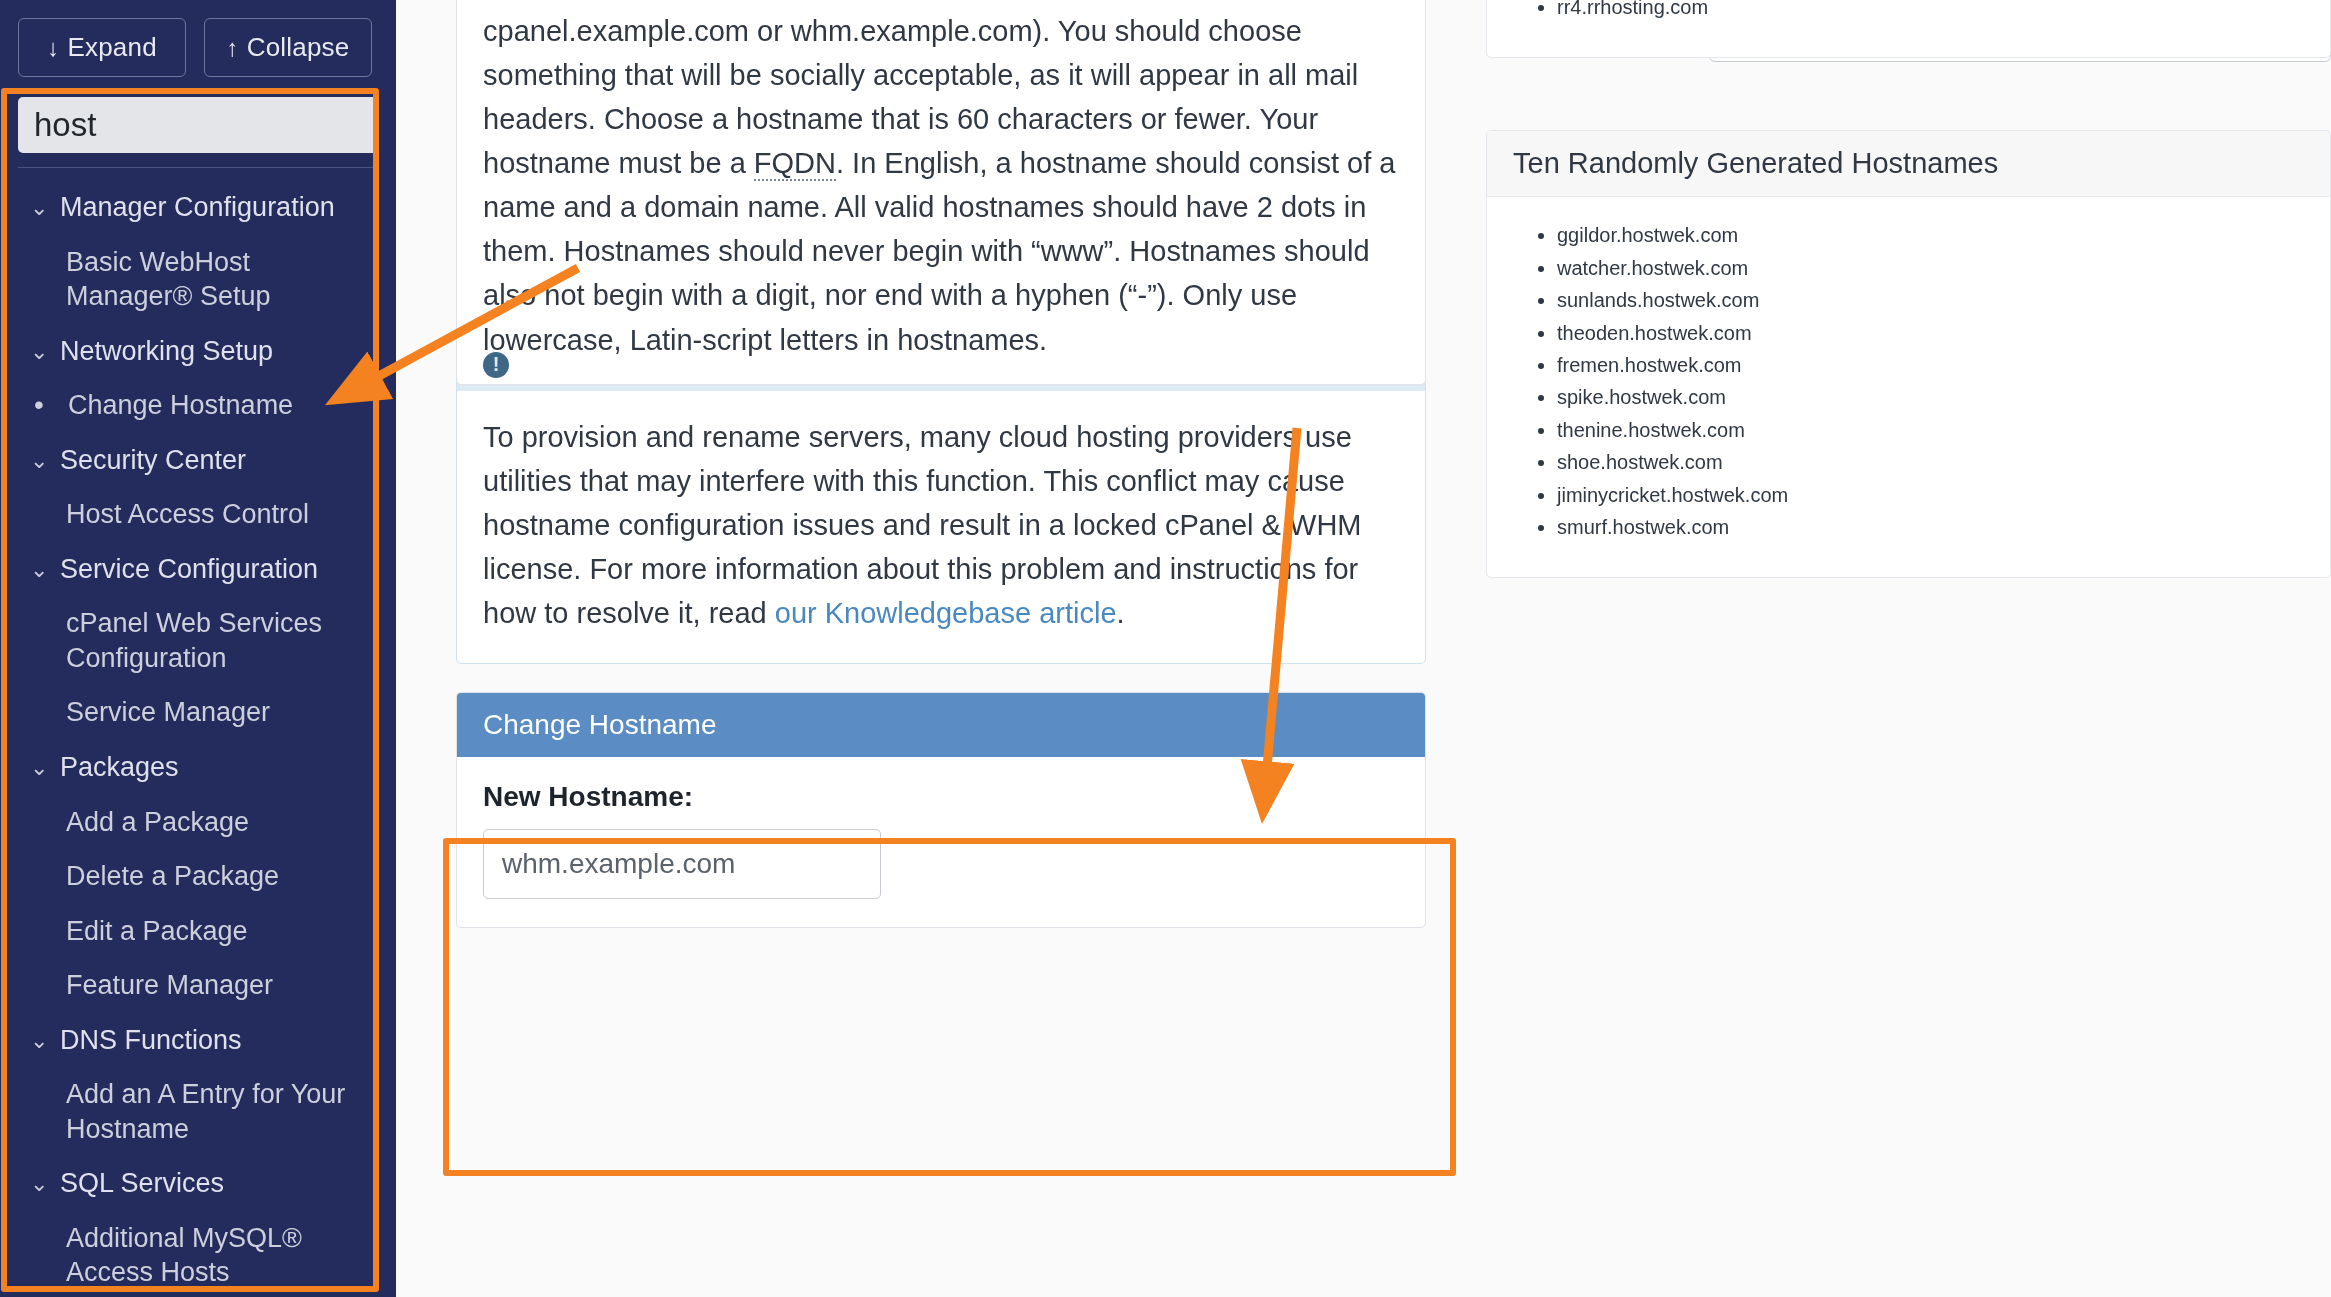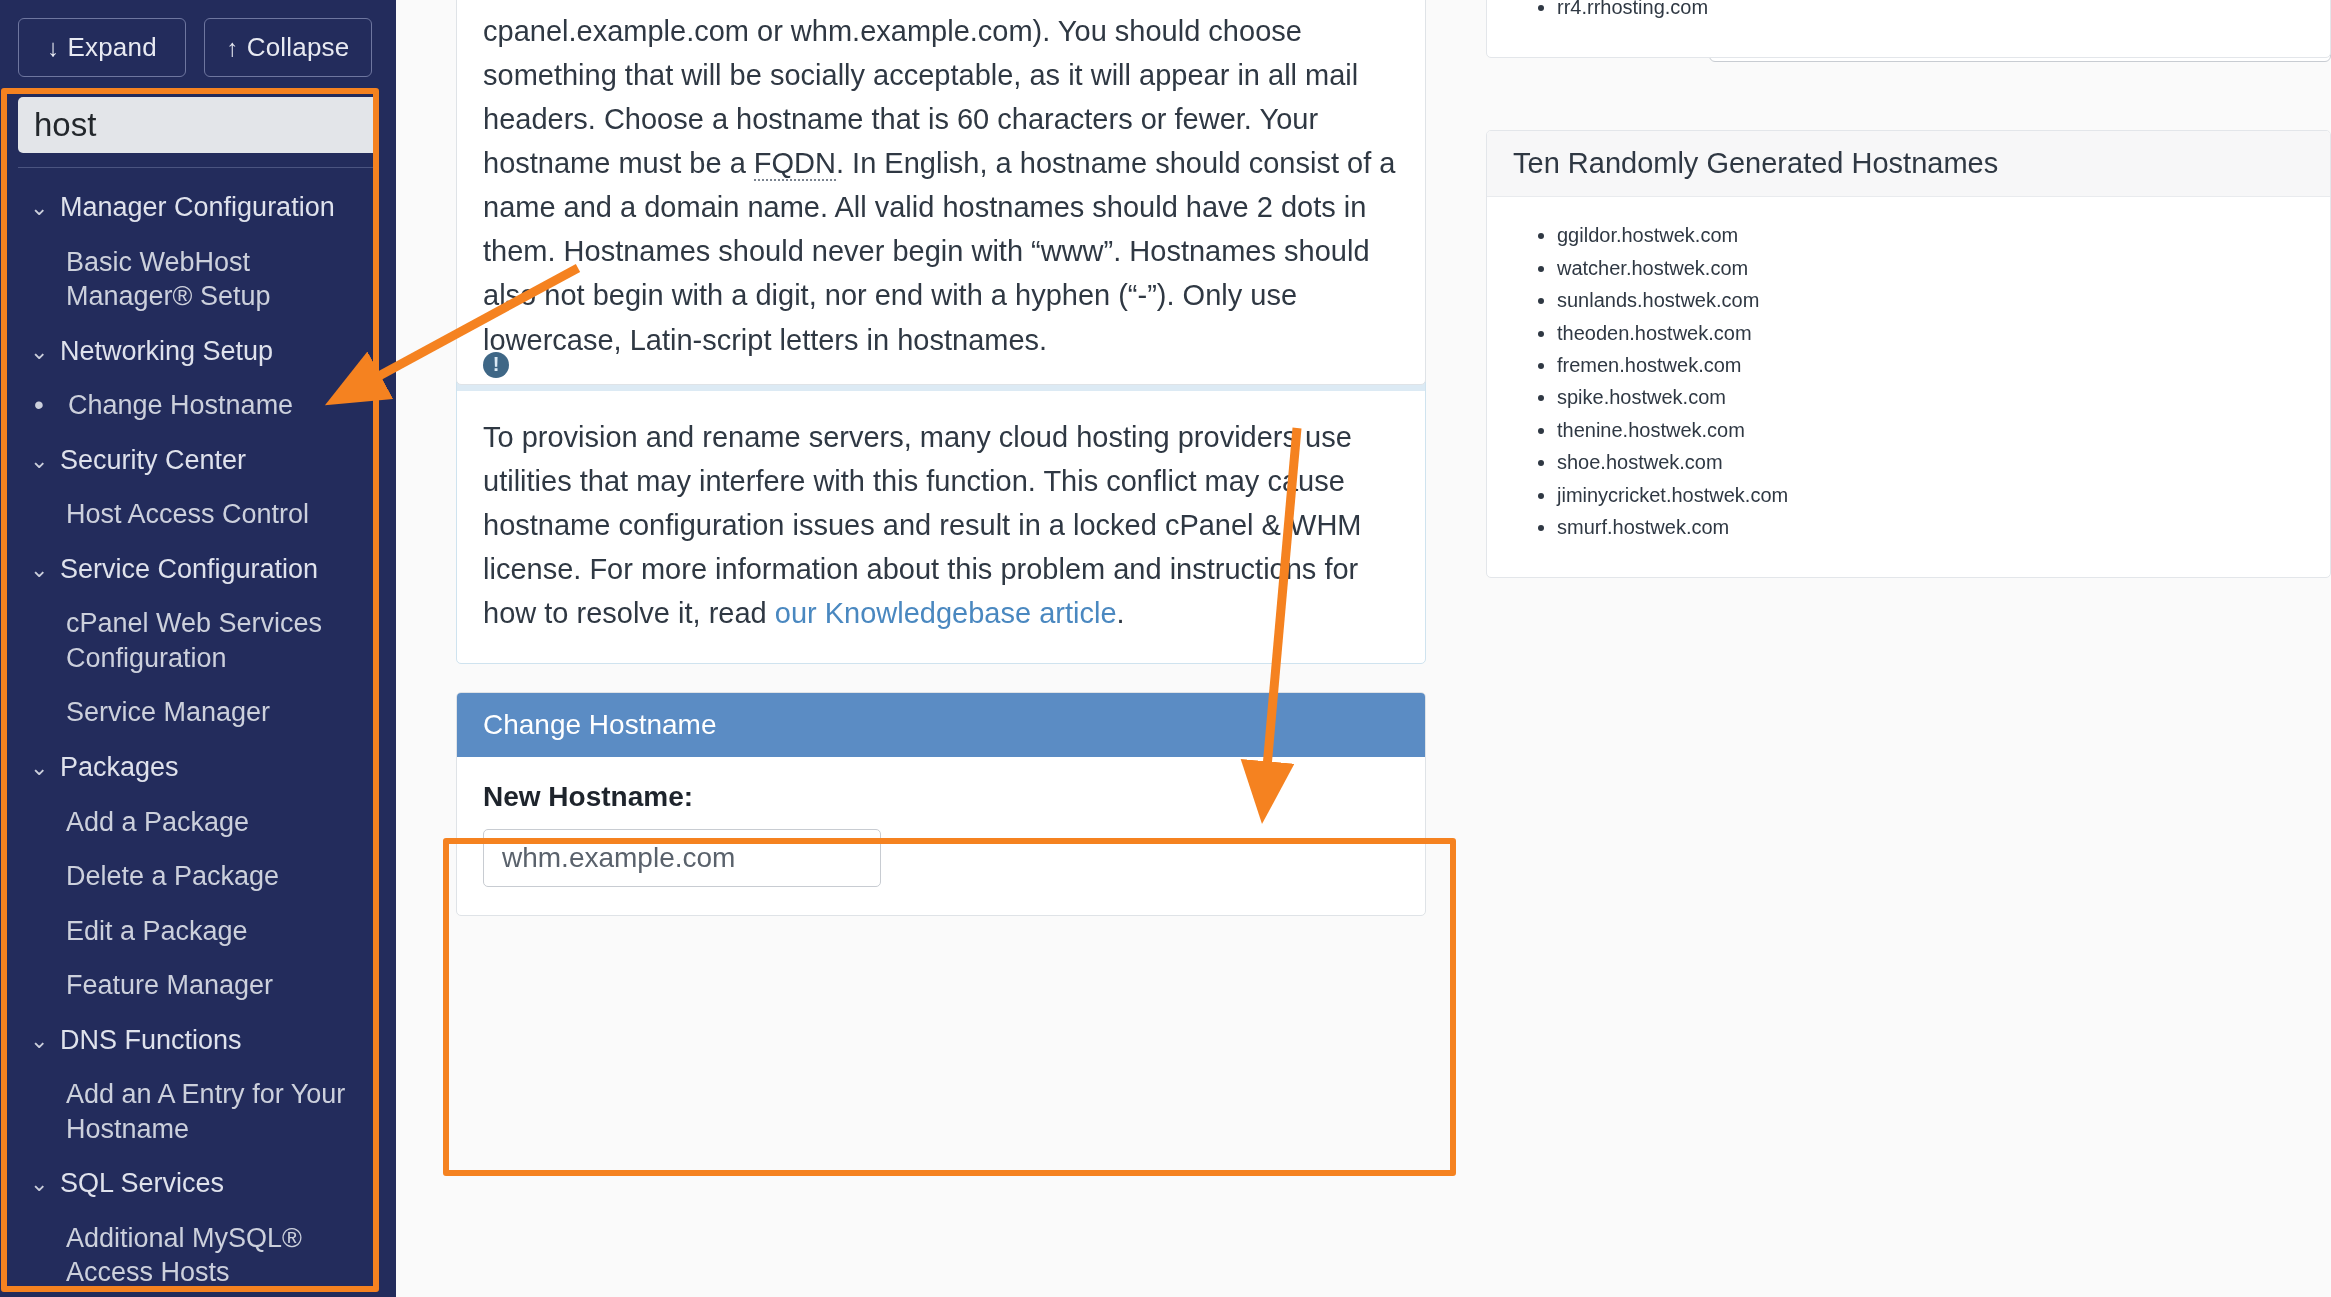--- a/index.html
+++ b/index.html
@@ -147,21 +147,21 @@
   .topcard {
     position: absolute; left: 60px; top: -18px; right: 60px;
     background: #fff; border: 1px solid #dfe3e7; border-radius: 5px;
   }
   .topcard .card-body { padding: 26px 26px 22px 26px; }
 
   .hostname-value { font-size: 29px; color: #2f3843; padding: 4px 0 6px 0; }
 
   .form-label { font-size: 28px; font-weight: bold; color: #1e242c; margin-bottom: 16px; }
   .form-input {
-    width: 398px; height: 58px;
+    width: 398px; height: 70px;
     border: 1px solid #c8ccd2; border-radius: 5px;
     padding: 0 18px;
     font-family: "Liberation Sans", sans-serif;
     font-size: 28px; color: #3b434d;
     background: #fff; outline: 0;
   }
   .form-input::placeholder { color: #5a626c; }
   .btn-primary {
     margin-top: 28px;
     background: #5b8cc4; color: #fff;

